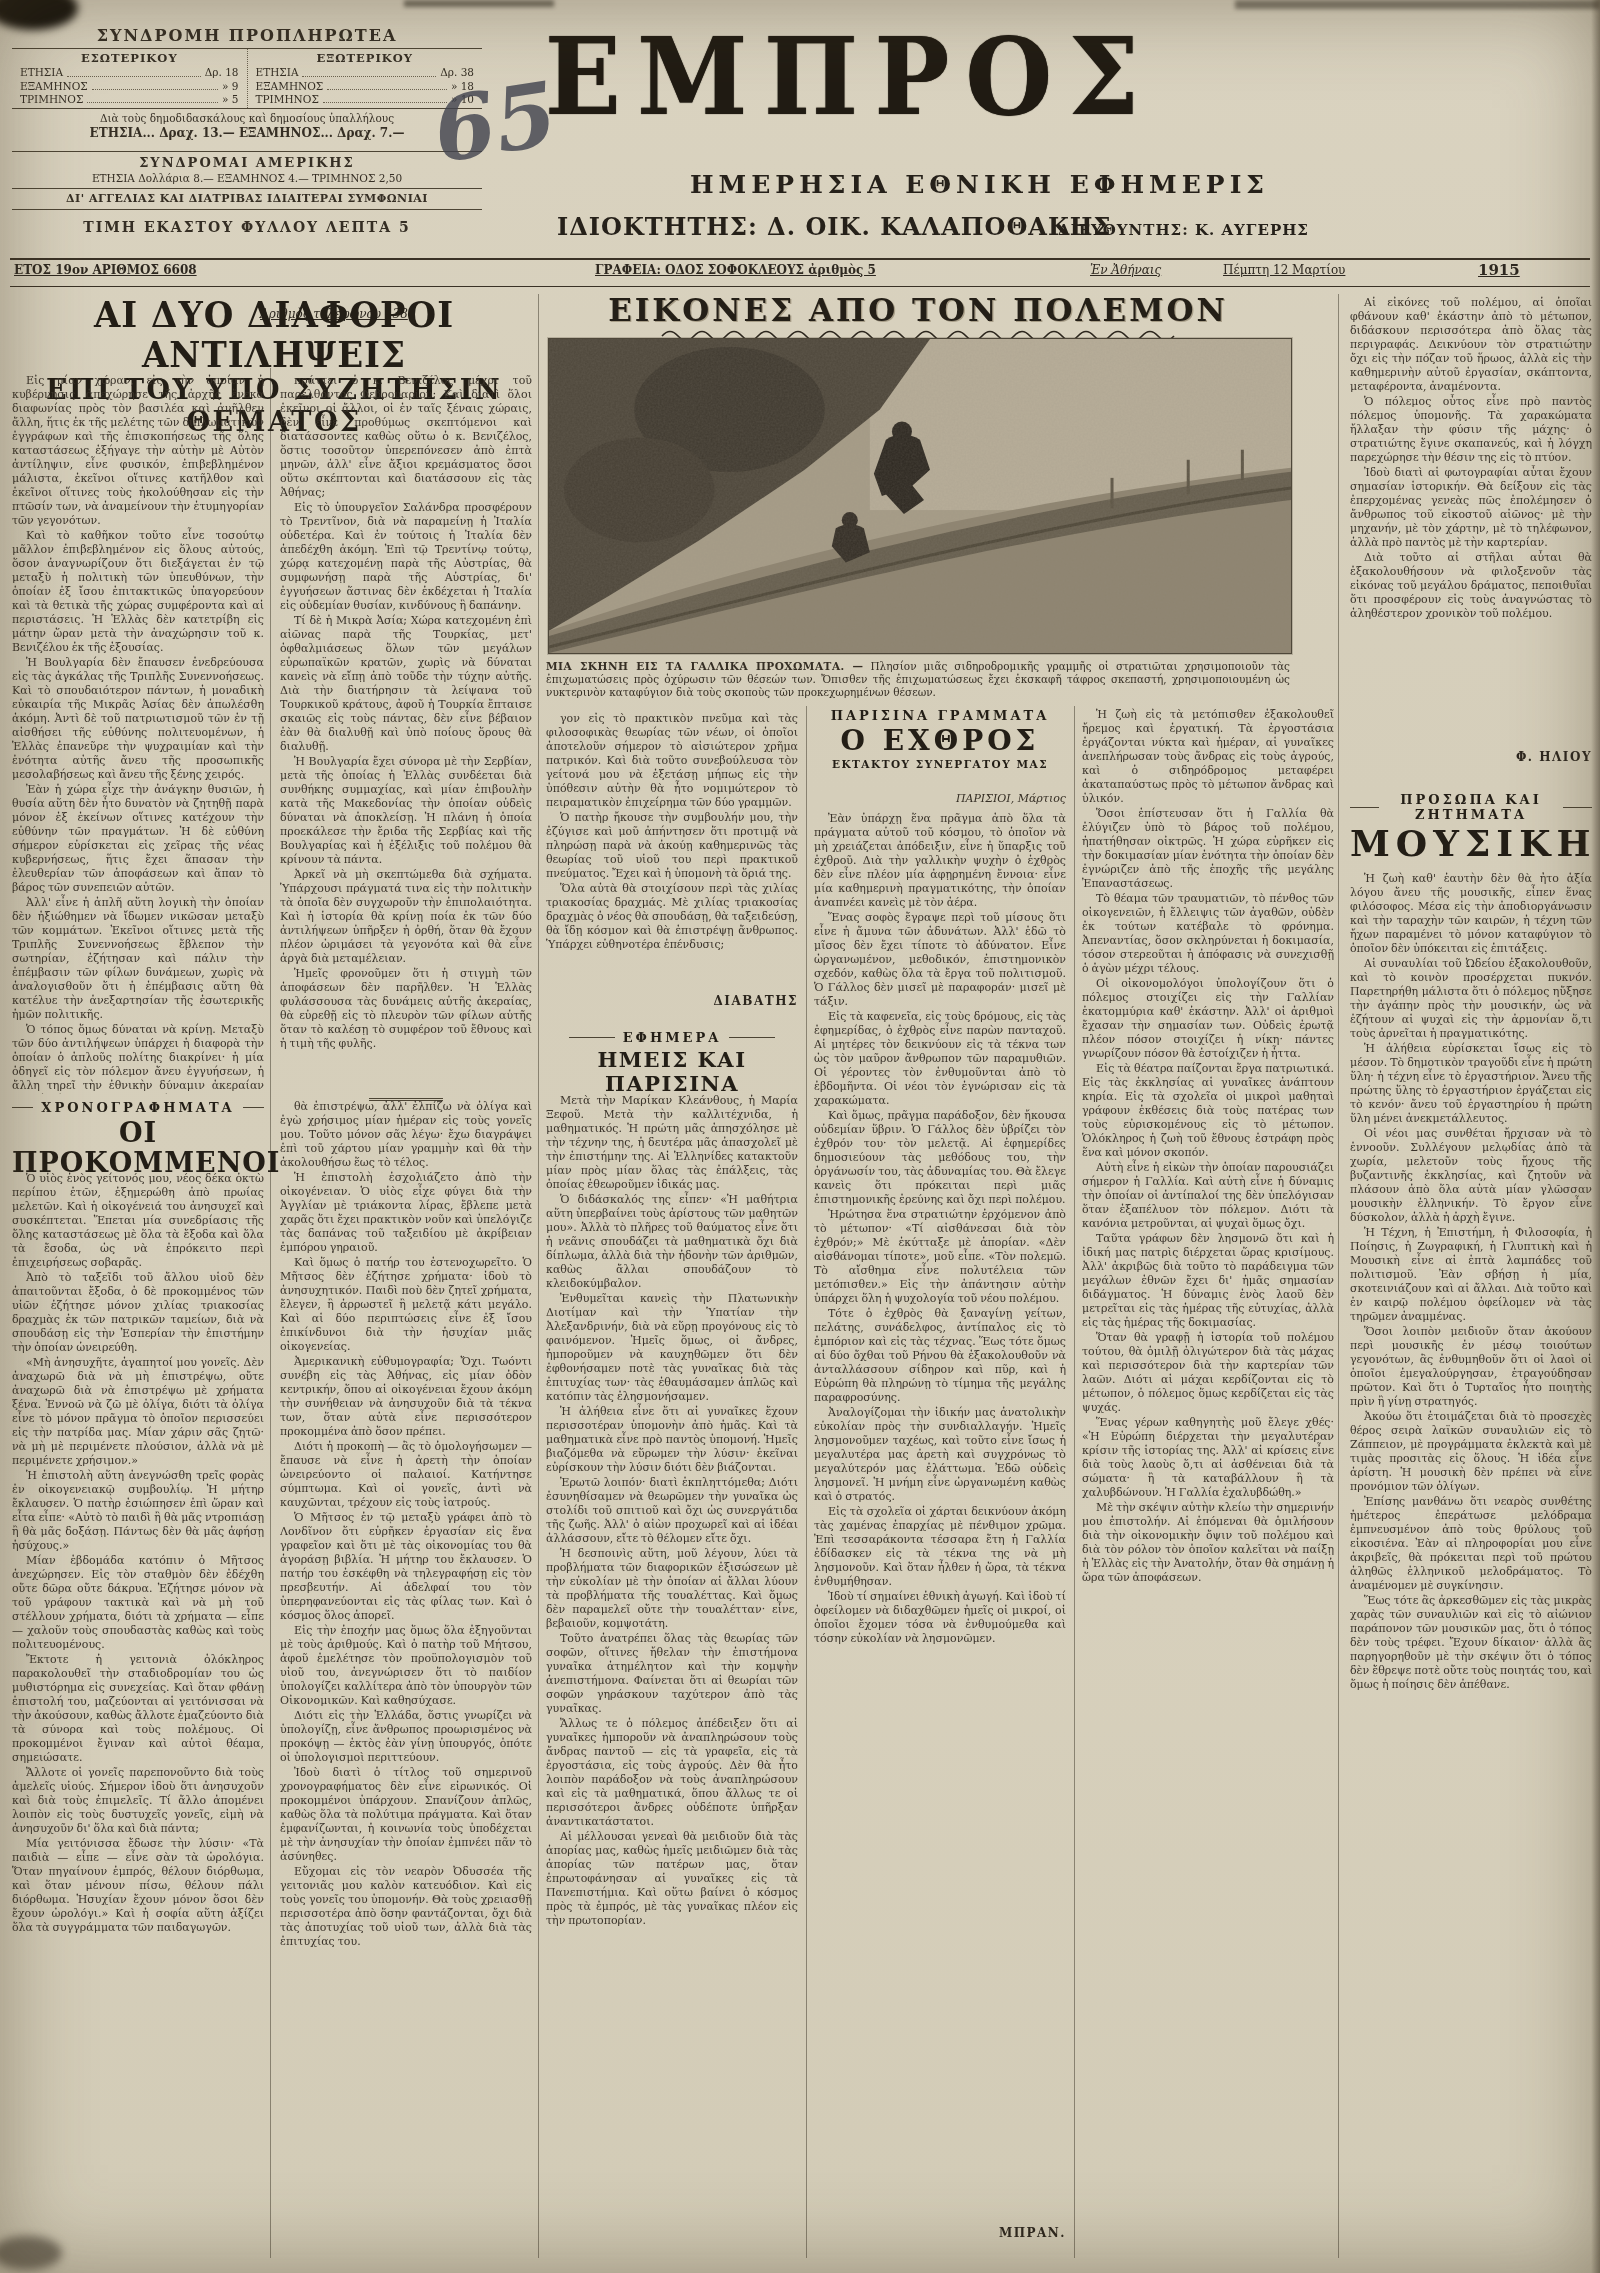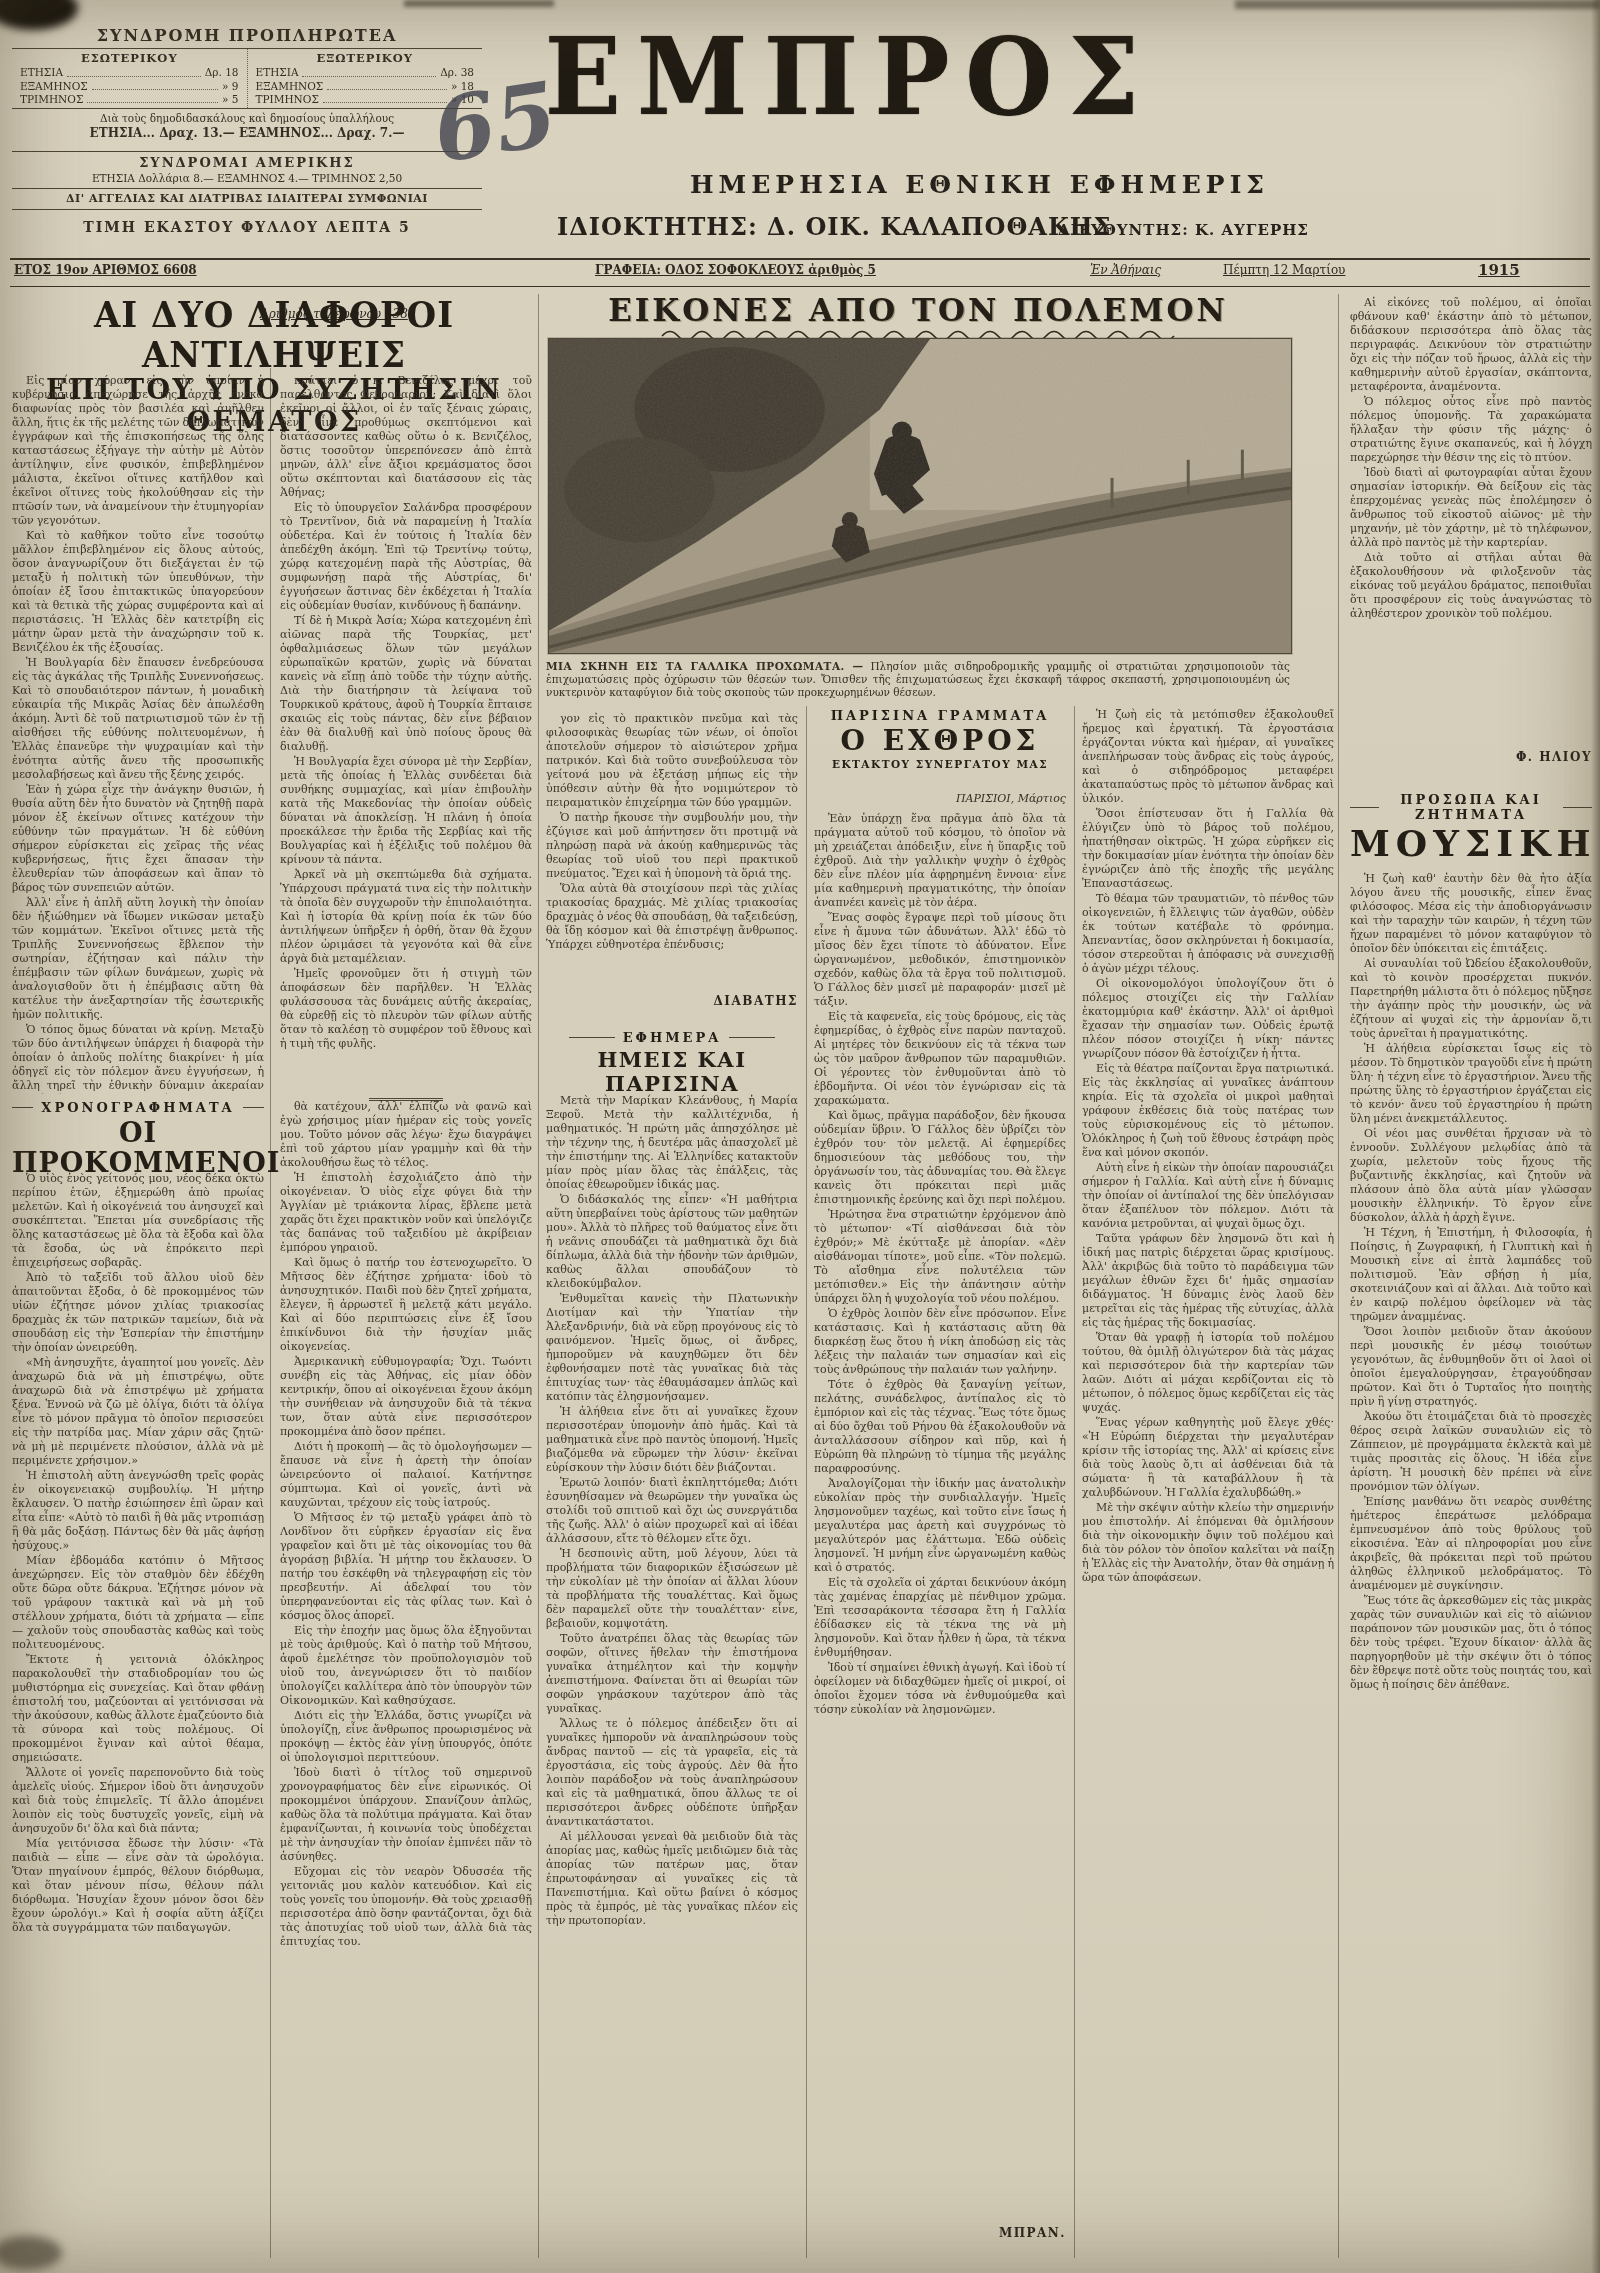--- a/index.html
+++ b/index.html
@@ -218,21 +218,21 @@
   <div class="col a1c2">
       <p class="para">πράττει ὁ κ. Βενιζέλος μέχρι τοῦ παρελθόντος Φεβρουαρίου; Καὶ διατὶ ὅλοι ἐκεῖνοι οἱ ἄλλοι, οἱ ἐν ταῖς ξέναις χώραις, δὲν εἶνε προθύμως σκεπτόμενοι καὶ διατάσσοντες καθὼς οὕτω ὁ κ. Βενιζέλος, ὅστις τοσοῦτον ὑπερεπόνεσεν ἀπὸ ἑπτὰ μηνῶν, ἀλλ' εἶνε ἄξιοι κρεμάσματος ὅσοι οὕτω σκέπτονται καὶ διατάσσουν εἰς τὰς Ἀθήνας;</p>
       <p class="para">Εἰς τὸ ὑπουργεῖον Σαλάνδρα προσφέρουν τὸ Τρεντῖνον, διὰ νὰ παραμείνῃ ἡ Ἰταλία οὐδετέρα. Καὶ ἐν τούτοις ἡ Ἰταλία δὲν ἀπεδέχθη ἀκόμη. Ἐπὶ τῷ Τρεντίνῳ τούτῳ, χώρᾳ κατεχομένῃ παρὰ τῆς Αὐστρίας, θὰ συμφωνήσῃ παρὰ τῆς Αὐστρίας, δι' ἐγγυήσεων ἅστινας δὲν ἐκδέχεται ἡ Ἰταλία εἰς οὐδεμίαν θυσίαν, κινδύνους ἢ δαπάνην.</p>
       <p class="para">Τί δὲ ἡ Μικρὰ Ἀσία; Χώρα κατεχομένη ἐπὶ αἰῶνας παρὰ τῆς Τουρκίας, μετ' ὀφθαλμιάσεως ὅλων τῶν μεγάλων εὐρωπαϊκῶν κρατῶν, χωρὶς νὰ δύναται κανεὶς νὰ εἴπῃ ἀπὸ τοῦδε τὴν τύχην αὐτῆς. Διὰ τὴν διατήρησιν τὰ λείψανα τοῦ Τουρκικοῦ κράτους, ἀφοῦ ἡ Τουρκία ἔπταισε σκαιῶς εἰς τοὺς πάντας, δὲν εἶνε βέβαιον ἐὰν θὰ διαλυθῇ καὶ ὑπὸ ποίους ὅρους θὰ διαλυθῇ.</p>
       <p class="para">Ἡ Βουλγαρία ἔχει σύνορα μὲ τὴν Σερβίαν, μετὰ τῆς ὁποίας ἡ Ἑλλὰς συνδέεται διὰ συνθήκης συμμαχίας, καὶ μίαν ἐπιβουλὴν κατὰ τῆς Μακεδονίας τὴν ὁποίαν οὐδεὶς δύναται νὰ ἀποκλείσῃ. Ἡ πλάνη ἡ ὁποία προεκάλεσε τὴν ἔριδα τῆς Σερβίας καὶ τῆς Βουλγαρίας καὶ ἡ ἐξέλιξις τοῦ πολέμου θὰ κρίνουν τὰ πάντα.</p>
       <p class="para">Ἀρκεῖ νὰ μὴ σκεπτώμεθα διὰ σχήματα. Ὑπάρχουσι πράγματά τινα εἰς τὴν πολιτικὴν τὰ ὁποῖα δὲν συγχωροῦν τὴν ἐπιπολαιότητα. Καὶ ἡ ἱστορία θὰ κρίνῃ ποία ἐκ τῶν δύο ἀντιλήψεων ὑπῆρξεν ἡ ὀρθή, ὅταν θὰ ἔχουν πλέον ὡριμάσει τὰ γεγονότα καὶ θὰ εἶνε ἀργὰ διὰ μεταμέλειαν.</p>
       <p class="para">Ἡμεῖς φρονοῦμεν ὅτι ἡ στιγμὴ τῶν ἀποφάσεων δὲν παρῆλθεν. Ἡ Ἑλλὰς φυλάσσουσα τὰς δυνάμεις αὐτῆς ἀκεραίας, θὰ εὑρεθῇ εἰς τὸ πλευρὸν τῶν φίλων αὐτῆς ὅταν τὸ καλέσῃ τὸ συμφέρον τοῦ ἔθνους καὶ ἡ τιμὴ τῆς φυλῆς.</p>
     </div>
   <div class="orn"><span class="orn-bar"></span></div>
   <div class="col c2cont">
-      <p class="para">θὰ κατέχουν, ἀλλ' ἐλπίζω νὰ φανῶ καὶ ἐγὼ χρήσιμος μίαν ἡμέραν εἰς τοὺς γονεῖς μου. Τοῦτο μόνον σᾶς λέγω· ἔχω διαγράψει ἐπὶ τοῦ χάρτου μίαν γραμμὴν καὶ θὰ τὴν ἀκολουθήσω ἕως τὸ τέλος.</p>
+      <p class="para">θὰ ἐπιστρέψω, ἀλλ' ἐλπίζω νὰ ὀλίγα καὶ ἐγὼ χρήσιμος μίαν ἡμέραν εἰς τοὺς γονεῖς μου. Τοῦτο μόνον σᾶς λέγω· ἔχω διαγράψει ἐπὶ τοῦ χάρτου μίαν γραμμὴν καὶ θὰ τὴν ἀκολουθήσω ἕως τὸ τέλος.</p>
       <p class="para">Ἡ ἐπιστολὴ ἐσχολιάζετο ἀπὸ τὴν οἰκογένειαν. Ὁ υἱὸς εἶχε φύγει διὰ τὴν Ἀγγλίαν μὲ τριάκοντα λίρας, ἔβλεπε μετὰ χαρᾶς ὅτι ἔχει πρακτικὸν νοῦν καὶ ὑπελόγιζε τὰς δαπάνας τοῦ ταξειδίου μὲ ἀκρίβειαν ἐμπόρου γηραιοῦ.</p>
       <p class="para">Καὶ ὅμως ὁ πατήρ του ἐστενοχωρεῖτο. Ὁ Μῆτσος δὲν ἐζήτησε χρήματα· ἰδοὺ τὸ ἀνησυχητικόν. Παιδὶ ποὺ δὲν ζητεῖ χρήματα, ἔλεγεν, ἢ ἀρρωστεῖ ἢ μελετᾷ κάτι μεγάλο. Καὶ αἱ δύο περιπτώσεις εἶνε ἐξ ἴσου ἐπικίνδυνοι διὰ τὴν ἡσυχίαν μιᾶς οἰκογενείας.</p>
       <p class="para">Ἀμερικανικὴ εὐθυμογραφία; Ὄχι. Τωόντι συνέβη εἰς τὰς Ἀθήνας, εἰς μίαν ὁδὸν κεντρικήν, ὅπου αἱ οἰκογένειαι ἔχουν ἀκόμη τὴν συνήθειαν νὰ ἀνησυχοῦν διὰ τὰ τέκνα των, ὅταν αὐτὰ εἶνε περισσότερον προκομμένα ἀπὸ ὅσον πρέπει.</p>
       <p class="para">Διότι ἡ προκοπὴ — ἂς τὸ ὁμολογήσωμεν — ἔπαυσε νὰ εἶνε ἡ ἀρετὴ τὴν ὁποίαν ὠνειρεύοντο οἱ παλαιοί. Κατήντησε σύμπτωμα. Καὶ οἱ γονεῖς, ἀντὶ νὰ καυχῶνται, τρέχουν εἰς τοὺς ἰατρούς.</p>
       <p class="para">Ὁ Μῆτσος ἐν τῷ μεταξὺ γράφει ἀπὸ τὸ Λονδῖνον ὅτι εὑρῆκεν ἐργασίαν εἰς ἕνα γραφεῖον καὶ ὅτι μὲ τὰς οἰκονομίας του θὰ ἀγοράσῃ βιβλία. Ἡ μήτηρ του ἔκλαυσεν. Ὁ πατήρ του ἐσκέφθη νὰ τηλεγραφήσῃ εἰς τὸν πρεσβευτήν. Αἱ ἀδελφαί του τὸν ὑπερηφανεύονται εἰς τὰς φίλας των. Καὶ ὁ κόσμος ὅλος ἀπορεῖ.</p>
       <p class="para">Εἰς τὴν ἐποχήν μας ὅμως ὅλα ἐξηγοῦνται μὲ τοὺς ἀριθμούς. Καὶ ὁ πατὴρ τοῦ Μήτσου, ἀφοῦ ἐμελέτησε τὸν προϋπολογισμὸν τοῦ υἱοῦ του, ἀνεγνώρισεν ὅτι τὸ παιδίον ὑπολογίζει καλλίτερα ἀπὸ τὸν ὑπουργὸν τῶν Οἰκονομικῶν. Καὶ καθησύχασε.</p>
       <p class="para">Διότι εἰς τὴν Ἑλλάδα, ὅστις γνωρίζει νὰ ὑπολογίζῃ, εἶνε ἄνθρωπος προωρισμένος νὰ προκόψῃ — ἐκτὸς ἐὰν γίνῃ ὑπουργός, ὁπότε οἱ ὑπολογισμοὶ περιττεύουν.</p>
       <p class="para">Ἰδοὺ διατὶ ὁ τίτλος τοῦ σημερινοῦ χρονογραφήματος δὲν εἶνε εἰρωνικός. Οἱ προκομμένοι ὑπάρχουν. Σπανίζουν ἁπλῶς, καθὼς ὅλα τὰ πολύτιμα πράγματα. Καὶ ὅταν ἐμφανίζωνται, ἡ κοινωνία τοὺς ὑποδέχεται μὲ τὴν ἀνησυχίαν τὴν ὁποίαν ἐμπνέει πᾶν τὸ ἀσύνηθες.</p>
       <p class="para">Εὔχομαι εἰς τὸν νεαρὸν Ὀδυσσέα τῆς γειτονιᾶς μου καλὸν κατευόδιον. Καὶ εἰς τοὺς γονεῖς του ὑπομονήν. Θὰ τοὺς χρειασθῇ περισσοτέρα ἀπὸ ὅσην φαντάζονται, ὄχι διὰ τὰς ἀποτυχίας τοῦ υἱοῦ των, ἀλλὰ διὰ τὰς ἐπιτυχίας του.</p>
     </div>
@@ -324,21 +324,20 @@
     <div class="paris-title">Ο ΕΧΘΡΟΣ</div>
     <div class="paris-sub">ΕΚΤΑΚΤΟΥ ΣΥΝΕΡΓΑΤΟΥ ΜΑΣ</div>
   </div>
   <div class="paris-date">ΠΑΡΙΣΙΟΙ, Μάρτιος</div>
   <div class="col paris-col">
       <p class="para">Ἐὰν ὑπάρχῃ ἕνα πρᾶγμα ἀπὸ ὅλα τὰ πράγματα αὐτοῦ τοῦ κόσμου, τὸ ὁποῖον νὰ μὴ χρειάζεται ἀπόδειξιν, εἶνε ἡ ὕπαρξις τοῦ ἐχθροῦ. Διὰ τὴν γαλλικὴν ψυχὴν ὁ ἐχθρὸς δὲν εἶνε πλέον μία ἀφῃρημένη ἔννοια· εἶνε μία καθημερινὴ πραγματικότης, τὴν ὁποίαν ἀναπνέει κανεὶς μὲ τὸν ἀέρα.</p>
       <p class="para">Ἕνας σοφὸς ἔγραψε περὶ τοῦ μίσους ὅτι εἶνε ἡ ἄμυνα τῶν ἀδυνάτων. Ἀλλ' ἐδῶ τὸ μῖσος δὲν ἔχει τίποτε τὸ ἀδύνατον. Εἶνε ὠργανωμένον, μεθοδικόν, ἐπιστημονικὸν σχεδόν, καθὼς ὅλα τὰ ἔργα τοῦ πολιτισμοῦ. Ὁ Γάλλος δὲν μισεῖ μὲ παραφοράν· μισεῖ μὲ τάξιν.</p>
       <p class="para">Εἰς τὰ καφενεῖα, εἰς τοὺς δρόμους, εἰς τὰς ἐφημερίδας, ὁ ἐχθρὸς εἶνε παρὼν πανταχοῦ. Αἱ μητέρες τὸν δεικνύουν εἰς τὰ τέκνα των ὡς τὸν μαῦρον ἄνθρωπον τῶν παραμυθιῶν. Οἱ γέροντες τὸν ἐνθυμοῦνται ἀπὸ τὸ ἑβδομῆντα. Οἱ νέοι τὸν ἐγνώρισαν εἰς τὰ χαρακώματα.</p>
       <p class="para">Καὶ ὅμως, πρᾶγμα παράδοξον, δὲν ἤκουσα οὐδεμίαν ὕβριν. Ὁ Γάλλος δὲν ὑβρίζει τὸν ἐχθρόν του· τὸν μελετᾷ. Αἱ ἐφημερίδες δημοσιεύουν τὰς μεθόδους του, τὴν ὀργάνωσίν του, τὰς ἀδυναμίας του. Θὰ ἔλεγε κανεὶς ὅτι πρόκειται περὶ μιᾶς ἐπιστημονικῆς ἐρεύνης καὶ ὄχι περὶ πολέμου.</p>
       <p class="para">Ἠρώτησα ἕνα στρατιώτην ἐρχόμενον ἀπὸ τὸ μέτωπον· «Τί αἰσθάνεσαι διὰ τὸν ἐχθρόν;» Μὲ ἐκύτταξε μὲ ἀπορίαν. «Δὲν αἰσθάνομαι τίποτε», μοῦ εἶπε. «Τὸν πολεμῶ. Τὸ αἴσθημα εἶνε πολυτέλεια τῶν μετόπισθεν.» Εἰς τὴν ἀπάντησιν αὐτὴν ὑπάρχει ὅλη ἡ ψυχολογία τοῦ νέου πολέμου.</p>
-      <p class="para">Ὁ ἐχθρὸς λοιπὸν δὲν εἶνε πρόσωπον. Εἶνε κατάστασις. Καὶ ἡ κατάστασις αὕτη θὰ διαρκέσῃ ἕως ὅτου ἡ νίκη ἀποδώσῃ εἰς τὰς λέξεις τὴν παλαιάν των σημασίαν καὶ εἰς τοὺς ἀνθρώπους τὴν παλαιάν των γαλήνην.</p>
       <p class="para">Τότε ὁ ἐχθρὸς θὰ ξαναγίνῃ γείτων, πελάτης, συνάδελφος, ἀντίπαλος εἰς τὸ ἐμπόριον καὶ εἰς τὰς τέχνας. Ἕως τότε ὅμως αἱ δύο ὄχθαι τοῦ Ρήνου θὰ ἐξακολουθοῦν νὰ ἀνταλλάσσουν σίδηρον καὶ πῦρ, καὶ ἡ Εὐρώπη θὰ πληρώνῃ τὸ τίμημα τῆς μεγάλης παραφροσύνης.</p>
       <p class="para">Ἀναλογίζομαι τὴν ἰδικήν μας ἀνατολικὴν εὐκολίαν πρὸς τὴν συνδιαλλαγήν. Ἡμεῖς λησμονοῦμεν ταχέως, καὶ τοῦτο εἶνε ἴσως ἡ μεγαλυτέρα μας ἀρετὴ καὶ συγχρόνως τὸ μεγαλύτερόν μας ἐλάττωμα. Ἐδῶ οὐδεὶς λησμονεῖ. Ἡ μνήμη εἶνε ὠργανωμένη καθὼς καὶ ὁ στρατός.</p>
       <p class="para">Εἰς τὰ σχολεῖα οἱ χάρται δεικνύουν ἀκόμη τὰς χαμένας ἐπαρχίας μὲ πένθιμον χρῶμα. Ἐπὶ τεσσαράκοντα τέσσαρα ἔτη ἡ Γαλλία ἐδίδασκεν εἰς τὰ τέκνα της νὰ μὴ λησμονοῦν. Καὶ ὅταν ἦλθεν ἡ ὥρα, τὰ τέκνα ἐνθυμήθησαν.</p>
       <p class="para">Ἰδοὺ τί σημαίνει ἐθνικὴ ἀγωγή. Καὶ ἰδοὺ τί ὀφείλομεν νὰ διδαχθῶμεν ἡμεῖς οἱ μικροί, οἱ ὁποῖοι ἔχομεν τόσα νὰ ἐνθυμούμεθα καὶ τόσην εὐκολίαν νὰ λησμονῶμεν.</p>
     </div>
   <div class="sig paris-sig">ΜΠΡΑΝ.</div>
 
   <div class="col c5cont">
       <p class="para">Ἡ ζωὴ εἰς τὰ μετόπισθεν ἐξακολουθεῖ ἤρεμος καὶ ἐργατική. Τὰ ἐργοστάσια ἐργάζονται νύκτα καὶ ἡμέραν, αἱ γυναῖκες ἀνεπλήρωσαν τοὺς ἄνδρας εἰς τοὺς ἀγρούς, καὶ ὁ σιδηρόδρομος μεταφέρει ἀκαταπαύστως πρὸς τὸ μέτωπον ἄνδρας καὶ ὑλικόν.</p>
       <p class="para">Ὅσοι ἐπίστευσαν ὅτι ἡ Γαλλία θὰ ἐλύγιζεν ὑπὸ τὸ βάρος τοῦ πολέμου, ἠπατήθησαν οἰκτρῶς. Ἡ χώρα εὑρῆκεν εἰς τὴν δοκιμασίαν μίαν ἑνότητα τὴν ὁποίαν δὲν ἐγνώριζεν ἀπὸ τῆς ἐποχῆς τῆς μεγάλης Ἐπαναστάσεως.</p>

